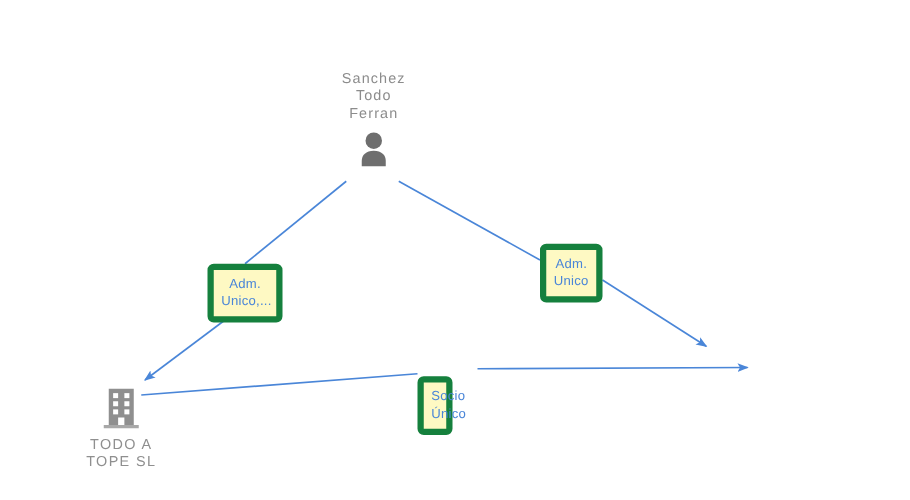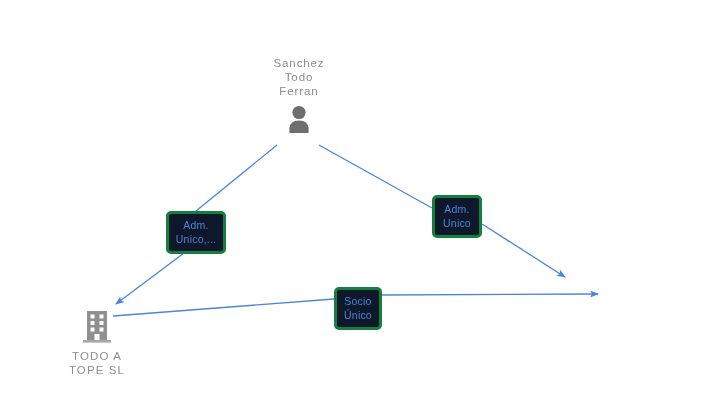--- a/index.html
+++ b/index.html
@@ -70,35 +70,35 @@
   }
   #node-person .node-label { margin-top: 0; margin-bottom: 5px; }
 
   #node-company-left  { left: 97px;  top: 281px; align-items: center; }
   #node-company-right { left: 627px; top: 252px; }
 
   
   .edge-label {
     position: absolute;
     box-sizing: border-box;
-    background: #0f172a;
-    border: 3px solid #15803d;
+    background: #fef9c3;
+    border: 5px solid #15803d;
     border-radius: 5px;
     color: #4a86d8;
     font-size: 10.5px;
     line-height: 14px;
     text-align: center;
     padding: 4px 6px 5px 6px;
     font-family: "Liberation Sans", sans-serif;
     white-space: pre-line;
     letter-spacing: 0.2px;
   }
   #label-adm-unico-left  { left: 166px; top: 183px; width: 60px; }
   #label-adm-unico-right { left: 432px; top: 167px; width: 50px; }
-  #label-socio-unico     { left: 334px; top: 259px; width: 48px; }
+  #label-socio-unico     { left: 334px; top: 273px; width: 28px; }
 
   
   #watermark {
     position: absolute;
     right: 10px;
     bottom: 8px;
     display: flex;
     align-items: center;
     gap: 4px;
     user-select: none;

